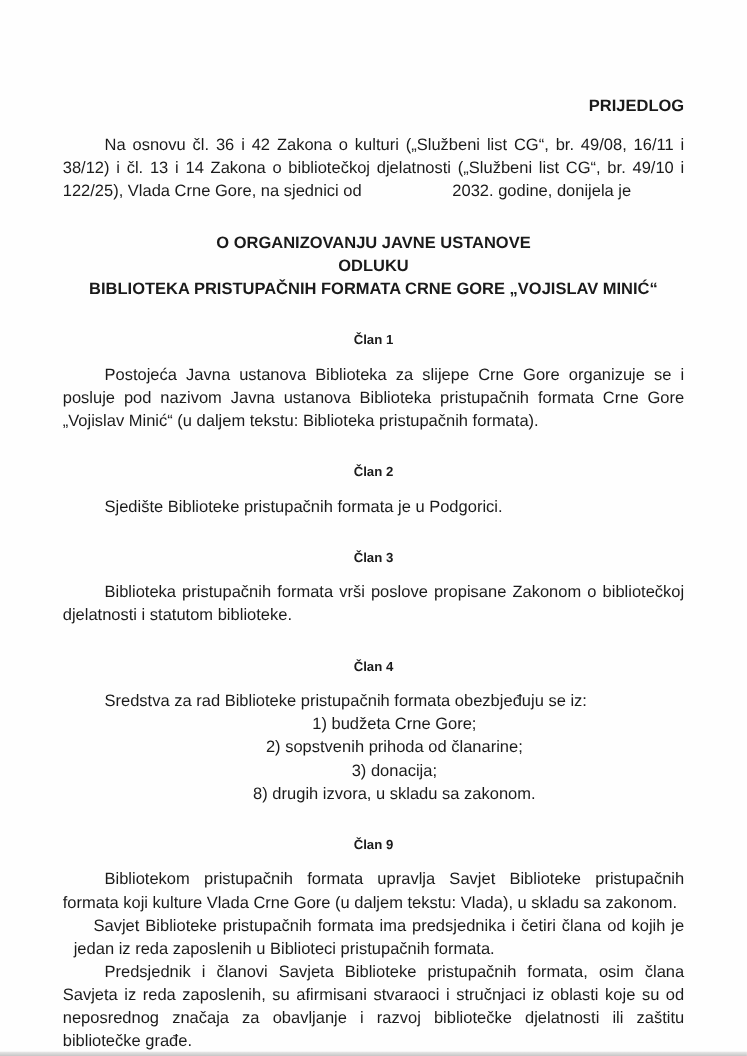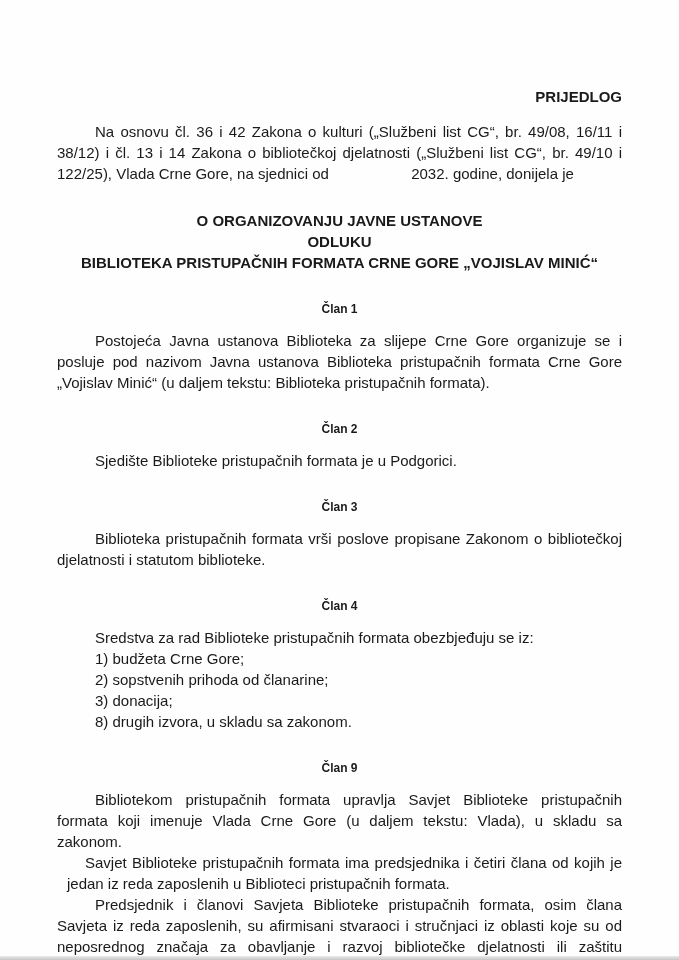--- a/index.html
+++ b/index.html
@@ -44,21 +44,21 @@
   .article { margin-top: 26px; }
   .clan {
     margin: 0 0 10px 0;
     font-size: 12px;
     font-weight: bold;
     text-align: center;
   }
   .list-item {
     margin: 0;
     padding-left: 38px;
-    text-align: left;
+    text-align: center;
     text-indent: 0;
   }
   .p-hang {
     text-indent: 18px;
     padding-left: 10px;
   }
   .page-bottom-edge {
     position: absolute;
     left: 0;
     bottom: 0;
@@ -105,19 +105,19 @@
     <h2 class="clan">Član 4</h2>
     <p class="body-p">Sredstva za rad Biblioteke pristupačnih formata obezbjeđuju se iz:</p>
     <p class="body-p list-item">1) budžeta Crne Gore;</p>
     <p class="body-p list-item">2) sopstvenih prihoda od članarine;</p>
     <p class="body-p list-item">3) donacija;</p>
     <p class="body-p list-item">8) drugih izvora, u skladu sa zakonom.</p>
   </section>
 
   <section class="article">
     <h2 class="clan">Član 9</h2>
-    <p class="body-p">Bibliotekom pristupačnih formata upravlja Savjet Biblioteke pristupačnih formata koji imenuje Vlada Crne Gore (u daljem tekstu: Vlada), u skladu sa zakonom.</p>
+    <p class="body-p">Bibliotekom pristupačnih formata upravlja Savjet Biblioteke pristupačnih formata koji kulture Vlada Crne Gore (u daljem tekstu: Vlada), u skladu sa zakonom.</p>
     <p class="body-p p-hang">Savjet Biblioteke pristupačnih formata ima predsjednika i četiri člana od kojih je jedan iz reda zaposlenih u Biblioteci pristupačnih formata.</p>
     <p class="body-p">Predsjednik i članovi Savjeta Biblioteke pristupačnih formata, osim člana Savjeta iz reda zaposlenih, su afirmisani stvaraoci i stručnjaci iz oblasti koje su od neposrednog značaja za obavljanje i razvoj bibliotečke djelatnosti ili zaštitu bibliotečke građe.</p>
   </section>
 
   <div class="page-bottom-edge"></div>
 </div>
 
 </body></html>

